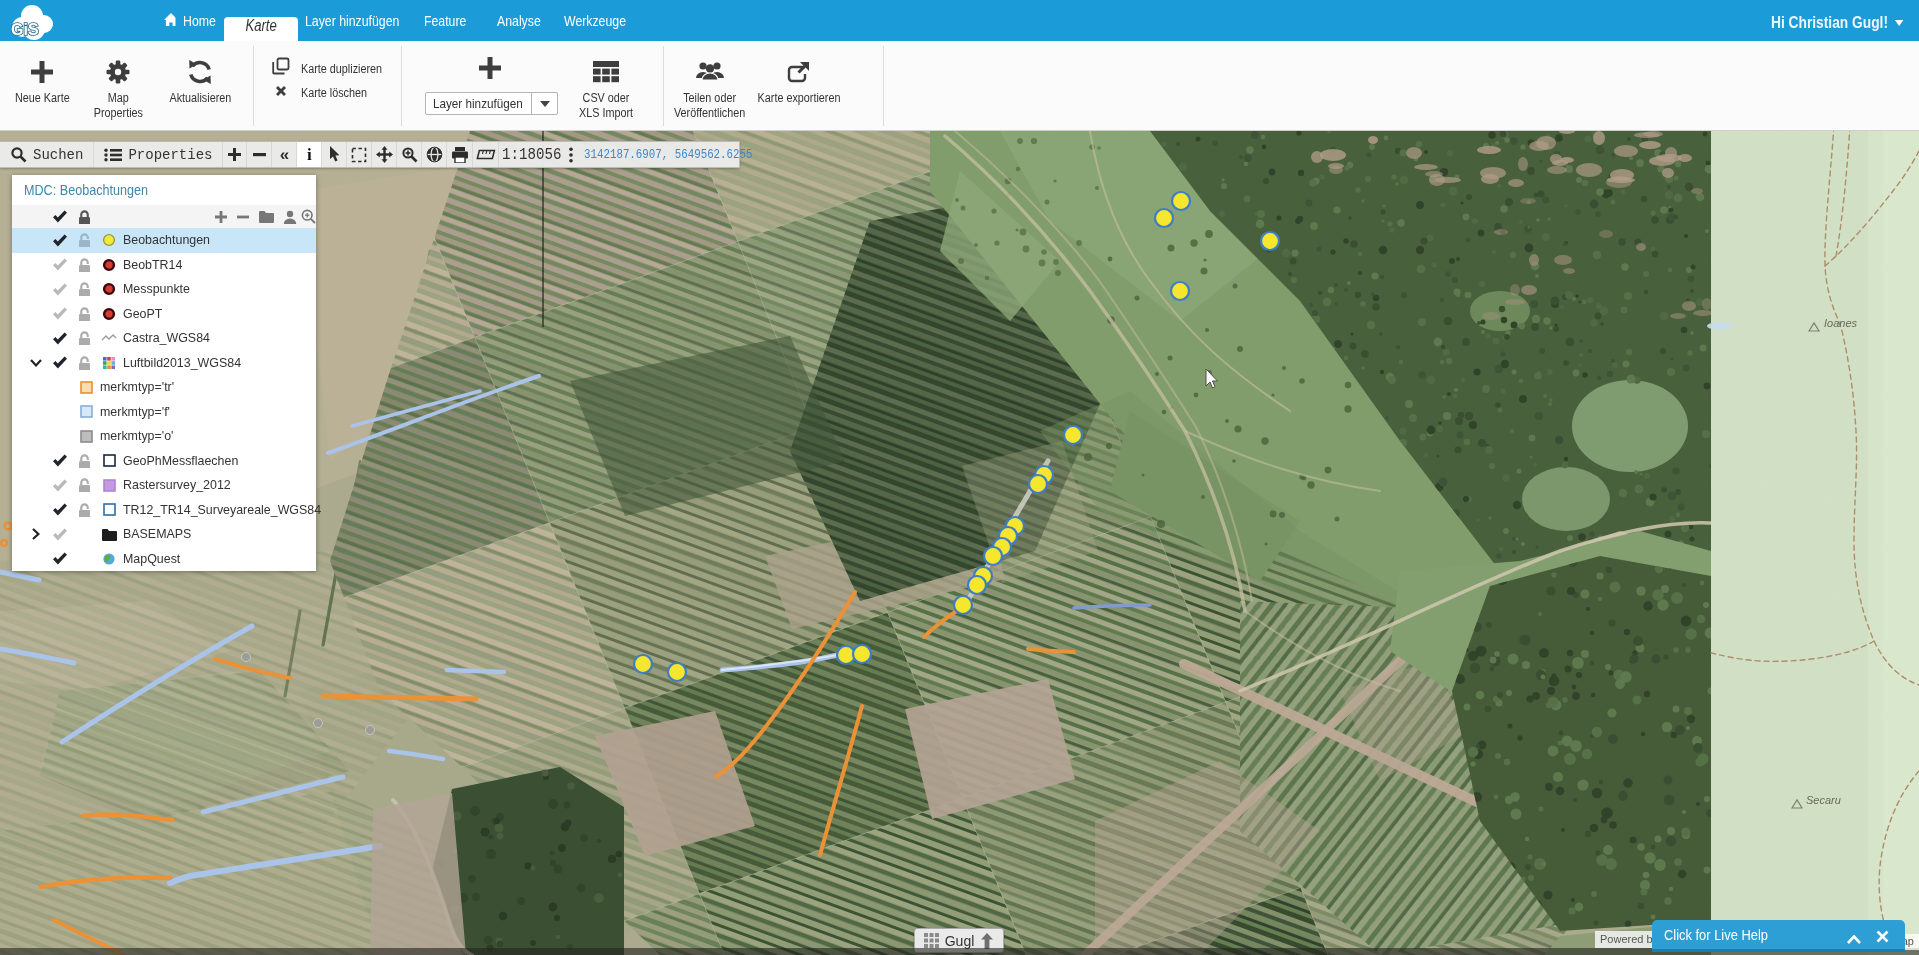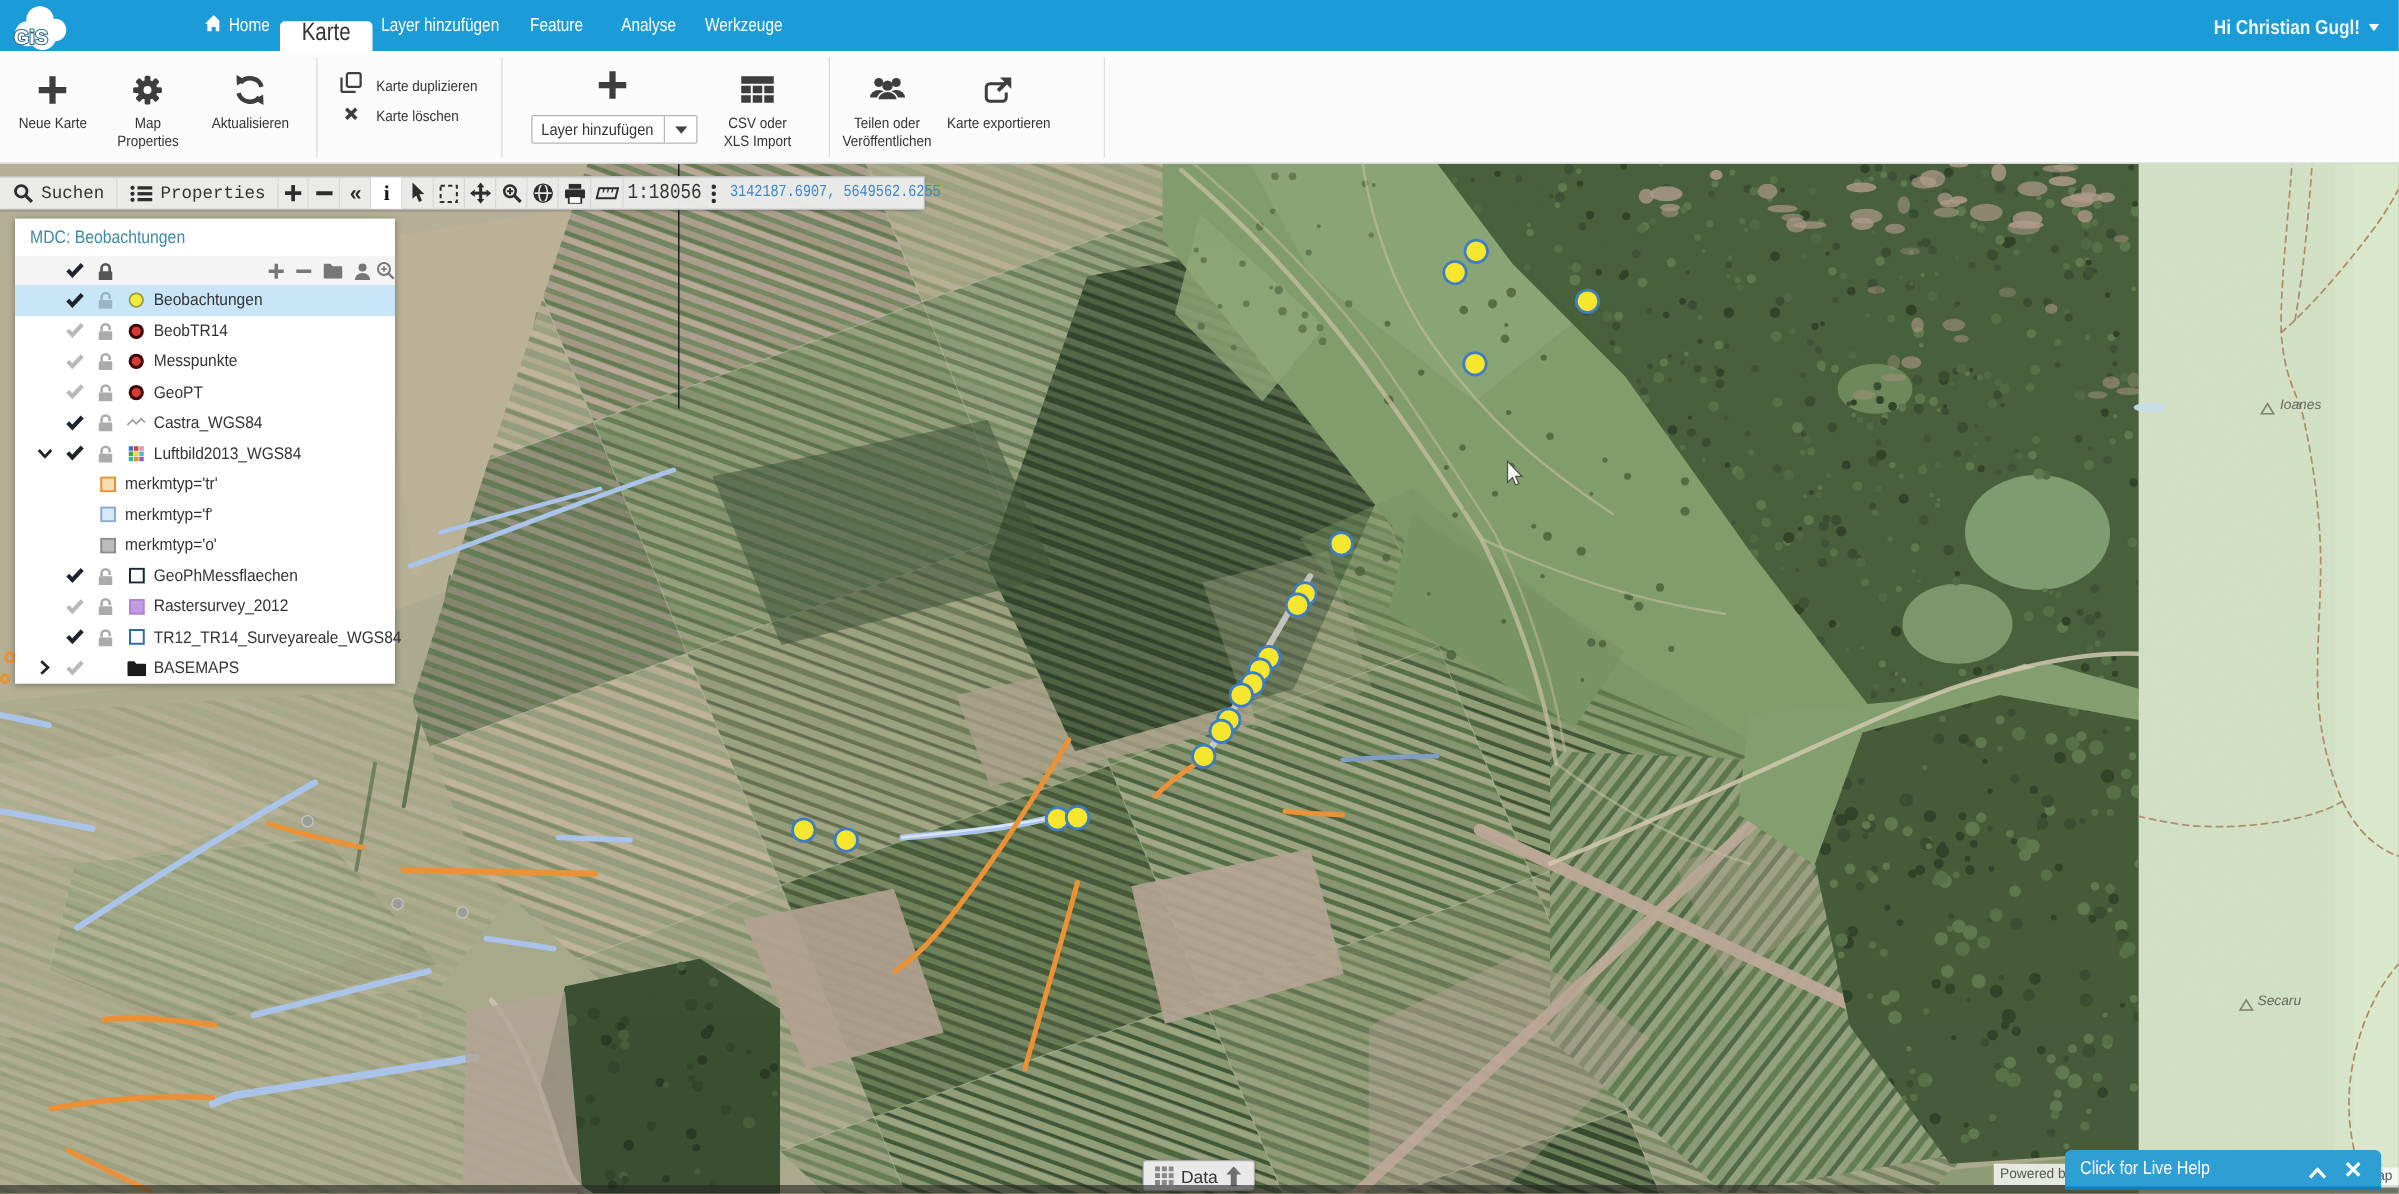--- a/index.html
+++ b/index.html
@@ -1,19 +1,19 @@
 <!DOCTYPE html>
 <html><head><meta charset="utf-8"><title>GIS</title>
 <style>
 * { margin:0; padding:0; box-sizing:border-box; }
 html,body { width:1919px; height:955px; overflow:hidden; font-family:"Liberation Sans",sans-serif; }
 #topbar { position:absolute; left:0; top:0; width:1919px; height:41px; background:#1b9cd8; }
 #logo { position:absolute; left:8px; top:3px; }
 .nav { position:absolute; top:0; height:41px; color:#fff; font-size:15px; line-height:41px; white-space:nowrap; transform:scaleX(0.82); transform-origin:left center; }
-#tab-karte { position:absolute; left:224px; top:17px; width:74px; height:25px; background:#fff; border-radius:4px 4px 0 0; color:#333; font-size:20px; text-align:center; line-height:16px; padding-top:1px; }
+#tab-karte { position:absolute; left:224px; top:17px; width:74px; height:25px; background:#fff; border-radius:4px 4px 0 0; color:#333; font-size:16px; text-align:center; line-height:16px; padding-top:1px;font-style:italic; }
 #tab-karte span { display:inline-block; transform:scaleX(0.82); }
 #user { position:absolute; left:1771px; top:0; height:41px; line-height:41px; color:#eaf7ff; font-size:16px; font-weight:bold; white-space:nowrap; transform:scaleX(0.86); transform-origin:left center; }
 #toolbar { position:absolute; left:0; top:41px; width:1919px; height:90px; background:#fbfbfb; border-bottom:1px solid #cfcfcf; }
 .tsep { position:absolute; top:5px; height:80px; width:1px; background:#dcdcdc; }
 .tbi { position:absolute; top:0; height:90px; text-align:center; }
 .tbic { position:absolute; left:0; right:0; top:17px; height:28px; display:flex; align-items:center; justify-content:center; }
 .tbl { position:absolute; left:-20px; right:-20px; top:50px; font-size:12px; color:#333; line-height:15px; }
 .tbl span { display:inline-block; transform:scaleX(0.9); white-space:nowrap; }
 .trow { position:absolute; font-size:12px; color:#333; height:20px; line-height:20px; white-space:nowrap; transform:scaleX(0.9); transform-origin:left center; }
 #map { position:absolute; left:0; top:131px; width:1919px; height:824px; background:#a8a98b; overflow:hidden; }
@@ -2013,36 +2013,50 @@
             <path d="M1 7.2 L3.4 4.9 L5.8 7.6 L12.6 0.4 L15 2.7 L5.9 12.4 z" fill="#b9b9b9"></path>
           </svg>
         </span>
         <span class="pc pc-icon">
           <svg width="16" height="13" viewBox="0 0 16 13" style="">
             <path d="M1 2 a1 1 0 0 1 1 -1 h4.5 l1.5 2 H15 a1 1 0 0 1 1 1 v8 a1 1 0 0 1 -1 1 H2 a1 1 0 0 1 -1 -1 z" fill="#1c1c1c"></path>
           </svg>
         </span>
         <span class="plab">BASEMAPS</span>
       </div>
+      <div class="prow">
+        <span class="pc pc-chk">
+          <svg width="16" height="13" viewBox="0 0 16 13" style="">
+            <path d="M1 7.2 L3.4 4.9 L5.8 7.6 L12.6 0.4 L15 2.7 L5.9 12.4 z" fill="#20242c"></path>
+          </svg>
+        </span>
+        <span class="pc pc-icon">
+          <svg width="14" height="14" viewBox="0 0 14 14" style="">
+            <circle cx="7" cy="7" r="5.6" fill="#58a8d8"></circle>
+            <path d="M3 4.5 a5 4 0 0 1 5 -1.5 a4 5 0 0 1 -1 5 a5 4 0 0 1 -4 2 a5.6 5.6 0 0 1 0 -5.5" fill="#5aae4e"></path>
+          </svg>
+        </span>
+        <span class="plab">MapQuest</span>
+      </div>
 </div>
 <div id="databtn">
       <svg width="15" height="15" viewBox="0 0 15 15" style="">
         <g fill="#8a8a8a">
           <rect x="0" y="0" width="4" height="4"></rect>
           <rect x="5.5" y="0" width="4" height="4"></rect>
           <rect x="11" y="0" width="4" height="4"></rect>
           <rect x="0" y="5.5" width="4" height="4"></rect>
           <rect x="5.5" y="5.5" width="4" height="4"></rect>
           <rect x="11" y="5.5" width="4" height="4"></rect>
           <rect x="0" y="11" width="4" height="4"></rect>
           <rect x="5.5" y="11" width="4" height="4"></rect>
           <rect x="11" y="11" width="4" height="4"></rect>
         </g>
       </svg>
-      <span>Data</span>
+      <span>Gugl</span>
       <svg width="14" height="16" viewBox="0 0 14 16" style="">
         <path d="M7 0 L13 6.5 H9.4 V16 H4.6 V6.5 H1 z" fill="#6f6f6f"></path>
       </svg>
     </div>
 <div id="attrib"></div>
 <div id="powered">Powered by GIS Cloud</div>
 <div id="mapattr">Map</div>
 <div id="livehelp">
       <span style="margin-left:12px;display:inline-block;transform:scaleX(0.86);transform-origin:left center;white-space:nowrap">Click for Live Help</span>
   <span style="position:absolute;right:44px;top:10px"><svg width="14" height="9" viewBox="0 0 14 9" style="">

